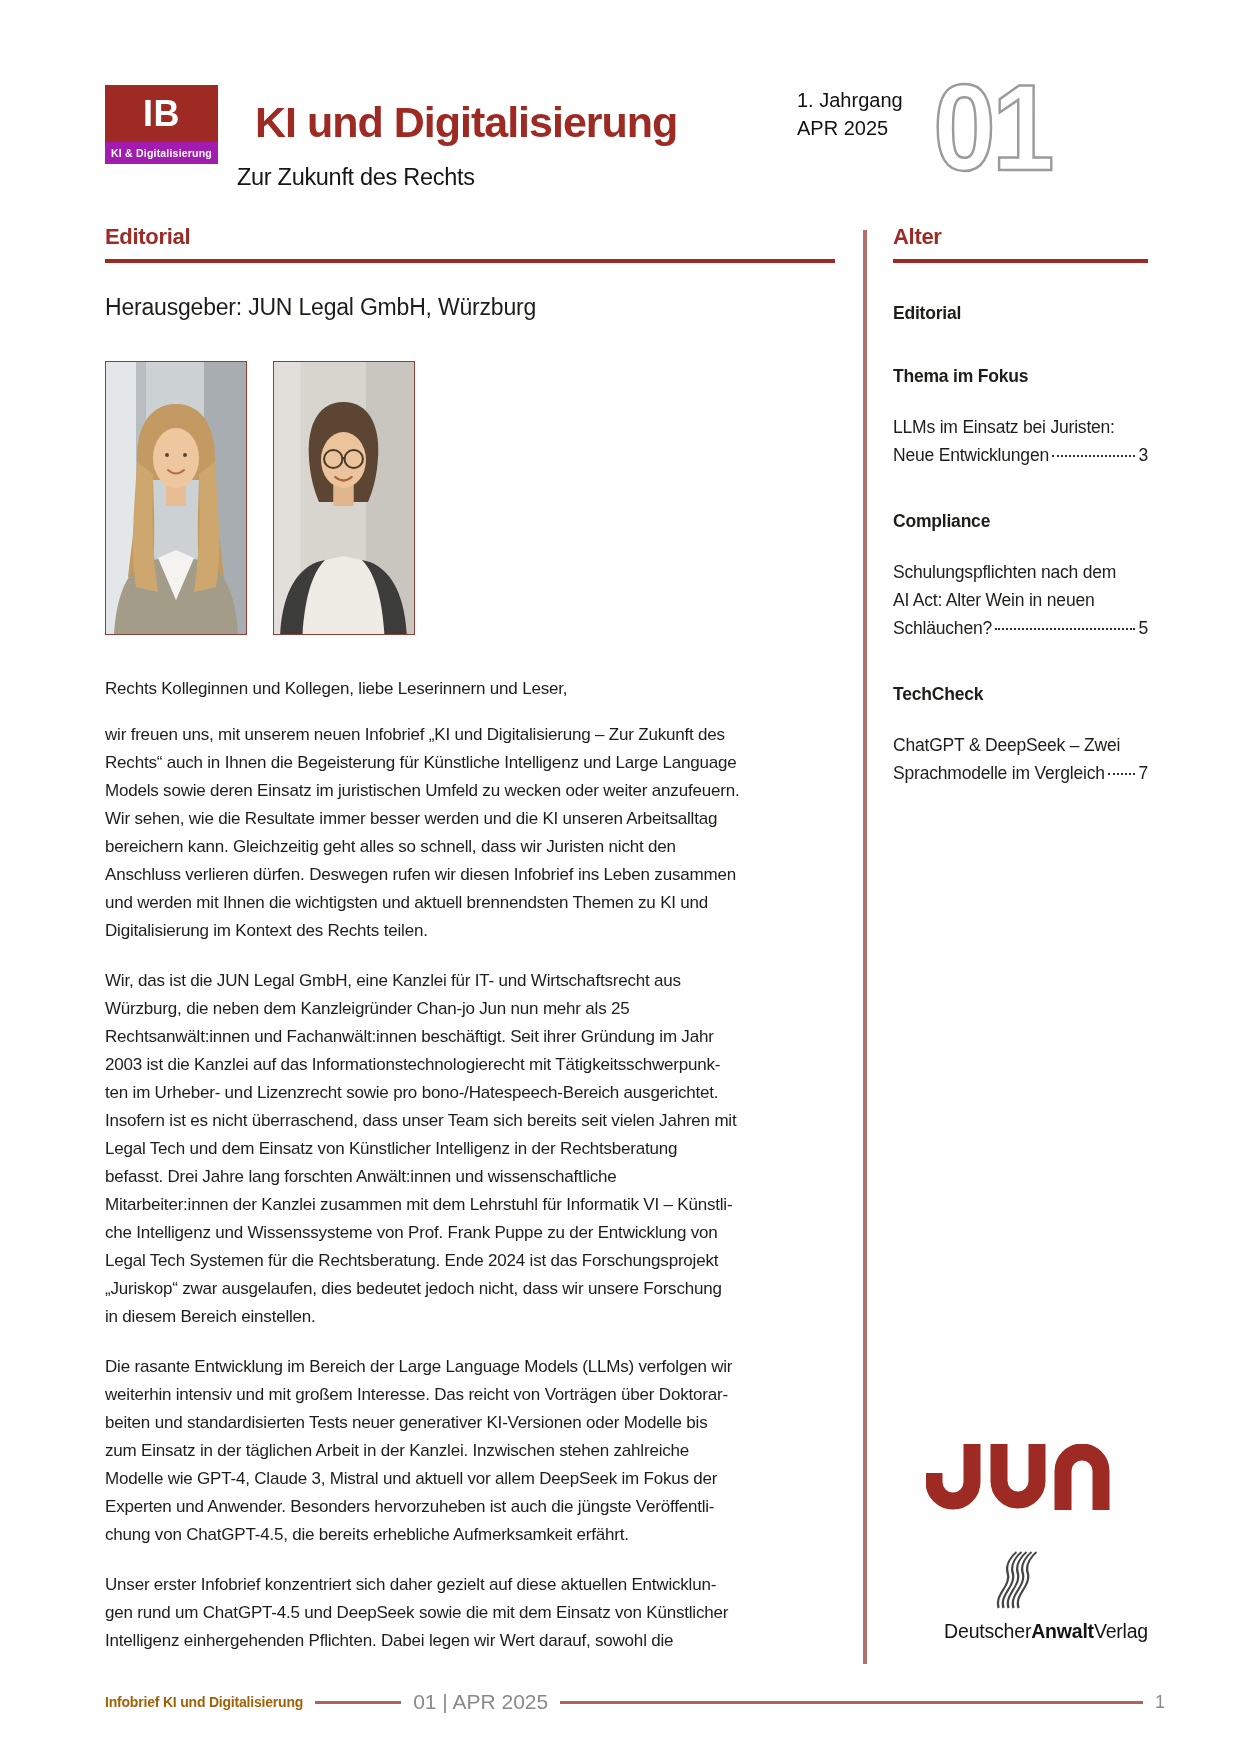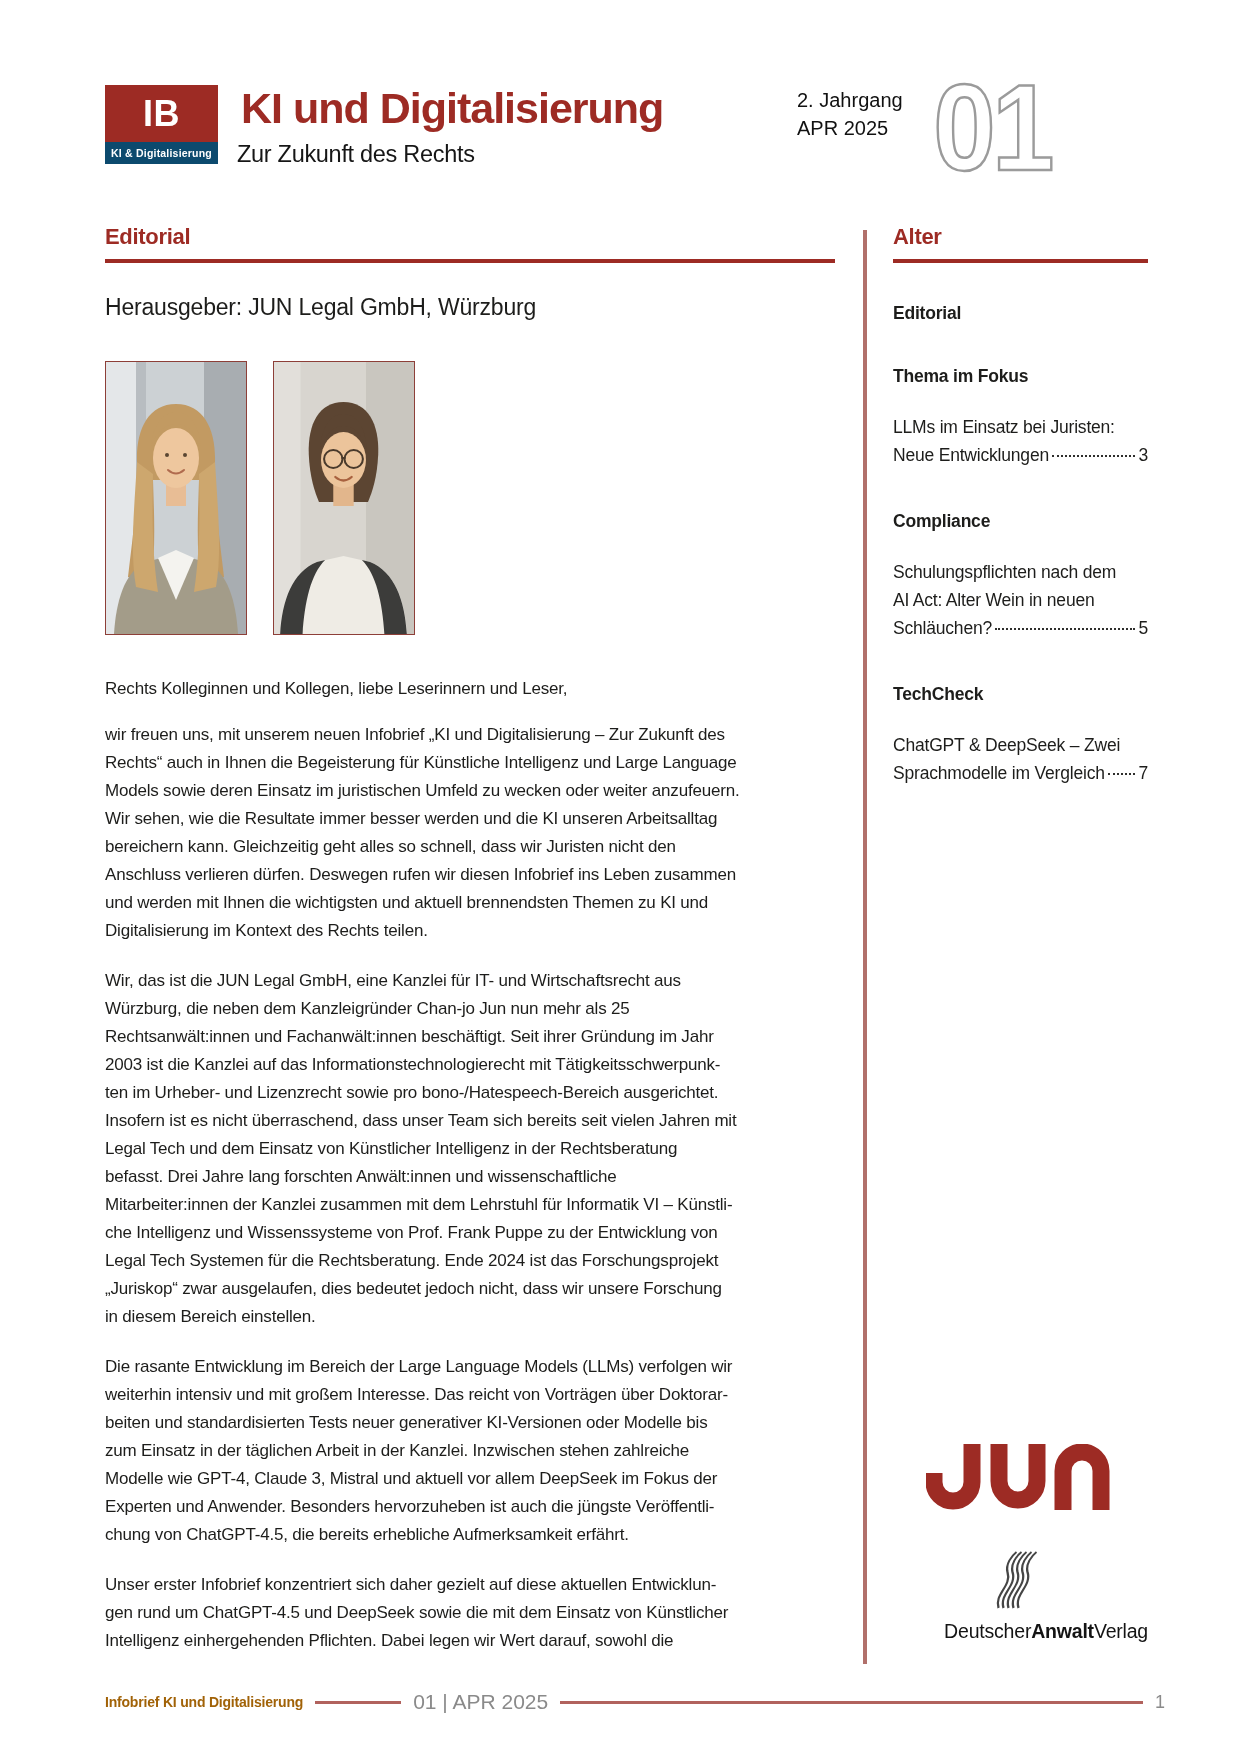--- a/index.html
+++ b/index.html
@@ -5,24 +5,24 @@
   html,body{margin:0;padding:0;background:#e9e9e9;}
   .page{
     position:relative;width:1249px;height:1754px;background:#ffffff;
     margin:0 auto;overflow:hidden;
     font-family:Liberation Sans, sans-serif;color:#1d1d1b;padding-left:16px;
   }
   
   .badge{position:absolute;left:105px;top:85px;width:113px;}
   .badge-red{height:57px;background:#9d2b24;display:flex;align-items:center;justify-content:center;}
   .badge-red span{color:#fff;font-weight:bold;font-size:36px;letter-spacing:.5px;}
-  .badge-black{height:22px;background:#0c4a6e;display:flex;align-items:center;justify-content:center;}
+  .badge-black{height:22px;background:#a21caf;display:flex;align-items:center;justify-content:center;}
   .badge-black span{color:#fff;font-weight:bold;font-size:10.5px;letter-spacing:.2px;white-space:nowrap;}
   .mast-title{position:absolute;left:237px;top:80px;}
-  .mast-title h1{margin:4px;font-size:43px;line-height:48px;font-weight:bold;color:#9d2b24;letter-spacing:-1px;}
+  .mast-title h1{margin:18px;font-size:43px;line-height:48px;font-weight:bold;color:#9d2b24;letter-spacing:-1px;}
   .mast-title .sub{margin-top:9px;font-size:23.5px;color:#161616;letter-spacing:-.3px;}
   .volume{position:absolute;left:797px;top:86px;font-size:20px;line-height:28px;color:#111;}
   .issue-number{
     position:absolute;left:912px;top:58px;width:160px;text-align:center;
     font-size:122px;font-weight:bold;line-height:140px;letter-spacing:-4px;
     color:#ffffff;-webkit-text-stroke:2.6px #9b9b9b;transform:scaleX(.92);
   }
   
   .main{position:absolute;left:105px;top:224px;width:730px;}
   .section-head{margin:0;font-size:22px;font-weight:bold;color:#9d2b24;letter-spacing:-.3px;}
@@ -70,21 +70,21 @@
       <span>KI &amp; Digitalisierung</span>
     </div>
   </div>
 
   <div class="mast-title">
     <h1>KI und Digitalisierung</h1>
     <div class="sub">Zur Zukunft des Rechts</div>
   </div>
 
   <div class="volume">
-    <div>2. Jahrgang</div>
+    <div>1. Jahrgang</div>
     <div>APR 2025</div>
   </div>
 
   <div class="issue-number">01</div>
 
   <div class="main">
     <h2 class="section-head">Editorial</h2>
     <div class="section-rule"></div>
 
     <div class="publisher-line">Herausgeber: JUN Legal GmbH, Würzburg</div>

